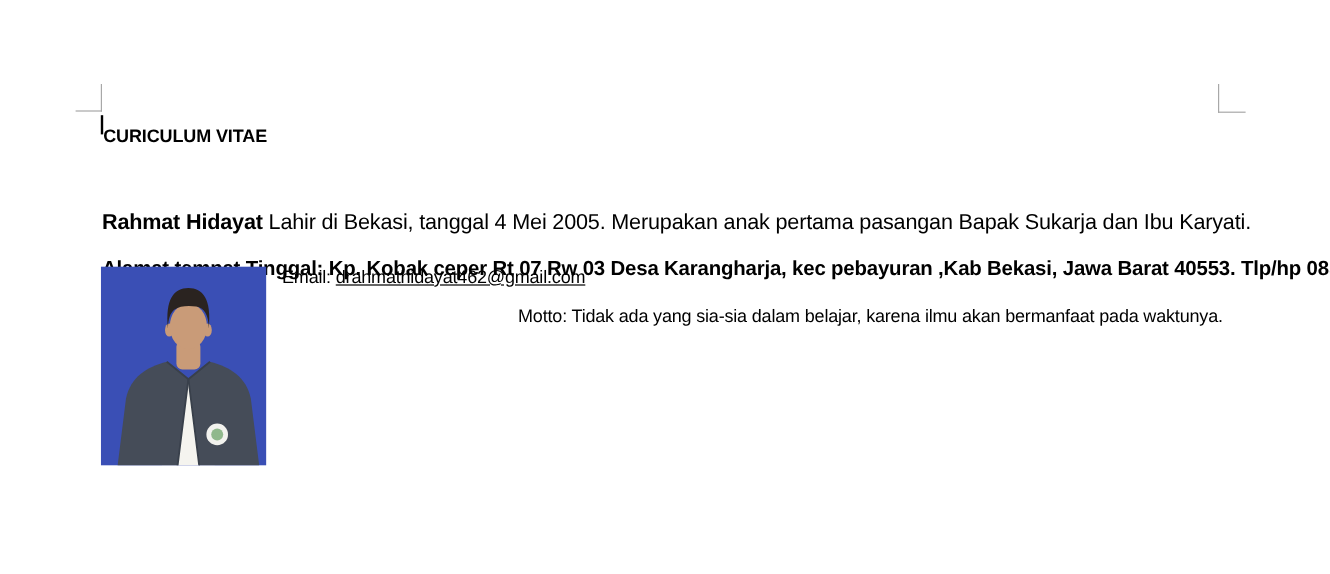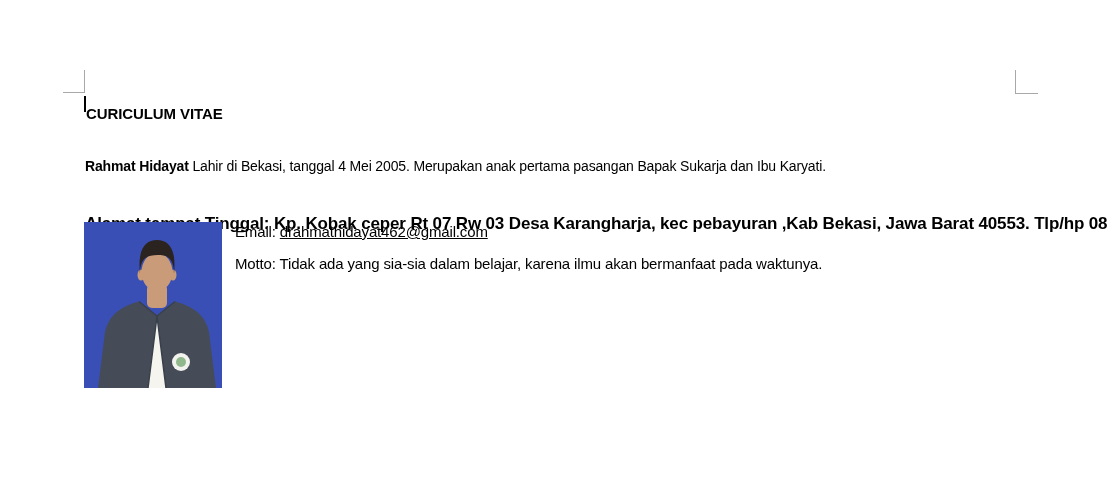--- a/index.html
+++ b/index.html
@@ -15,35 +15,35 @@
   .margin-mark-right {
     position:absolute; left:1015px; top:70px; width:22px; height:23px;
     border-left:1px solid #a8a8a8; border-bottom:1px solid #a8a8a8;
   }
   .caret { position:absolute; left:84px; top:96px; width:1.5px; height:16px; background:#000; }
   .doc-title {
     position:absolute; left:86px; top:95px;
     font-size:15px; font-weight:700; letter-spacing:-0.1px; white-space:nowrap;text-align:center;
   }
   .intro-para {
-    position:absolute; left:85px; top:144px;
-    font-size:14px; letter-spacing:-0.15px; white-space:nowrap;margin-top:14px;
+    position:absolute; left:85px; top:161px;
+    font-size:18px; letter-spacing:-0.15px; white-space:nowrap;margin-top:14px;
   }
   .intro-name { font-weight:700; }
   .address-line {
     position:absolute; left:85px; top:197px;
     font-size:17px; letter-spacing:-0.15px; white-space:nowrap;font-weight:bold;
   }
   .portrait { position:absolute; left:84px; top:222px; width:138px; height:166px; }
   .right-col {
     position:absolute; left:235px; top:220px; width:784px;
     font-size:15px; line-height:23px; letter-spacing:-0.15px;
   }
   .email-line a { color:#000000; text-decoration:underline; cursor:pointer; }
-  .motto-para { margin-top:9px; }
+  .motto-para { margin-top:9px;text-align:right; }
 </style>
 </head>
 <body>
 
 <div class="margin-mark-left"></div>
 <div class="margin-mark-right"></div>
 
 <div class="caret"></div>
 
 <h1 class="doc-title">CURICULUM VITAE</h1>

